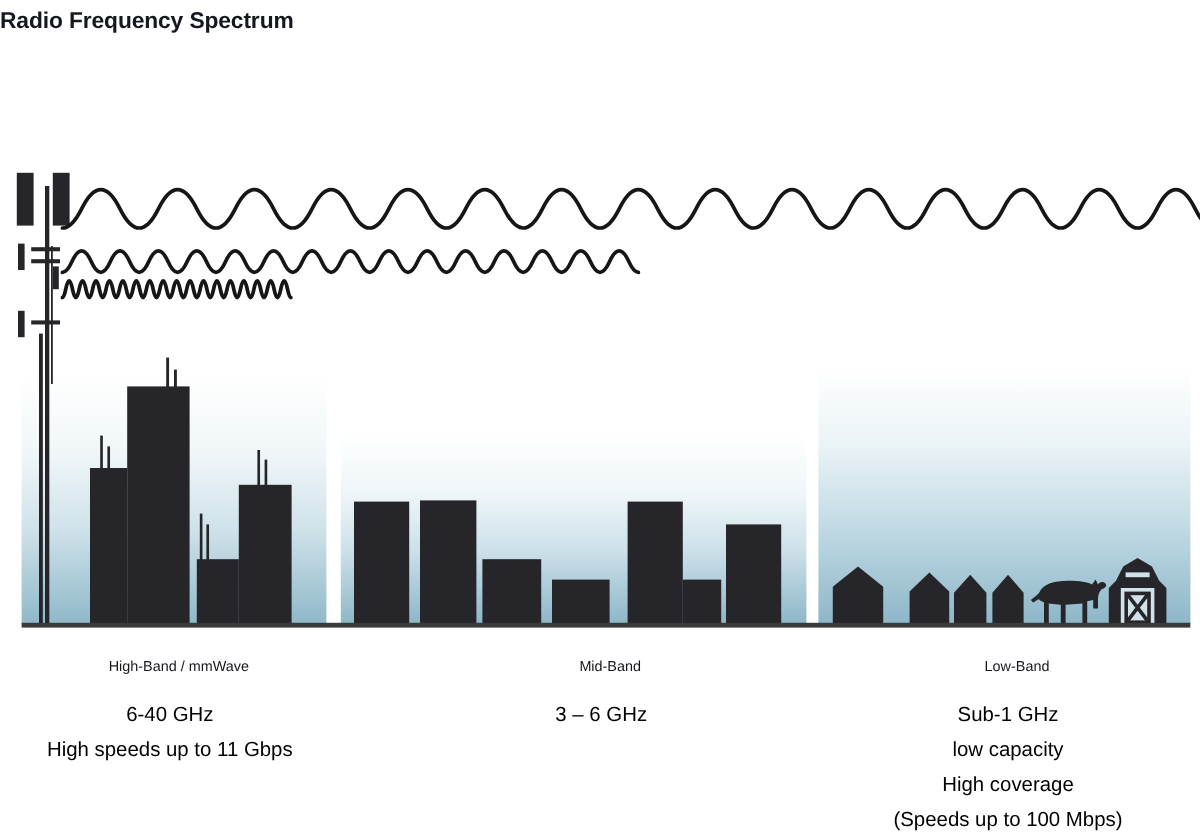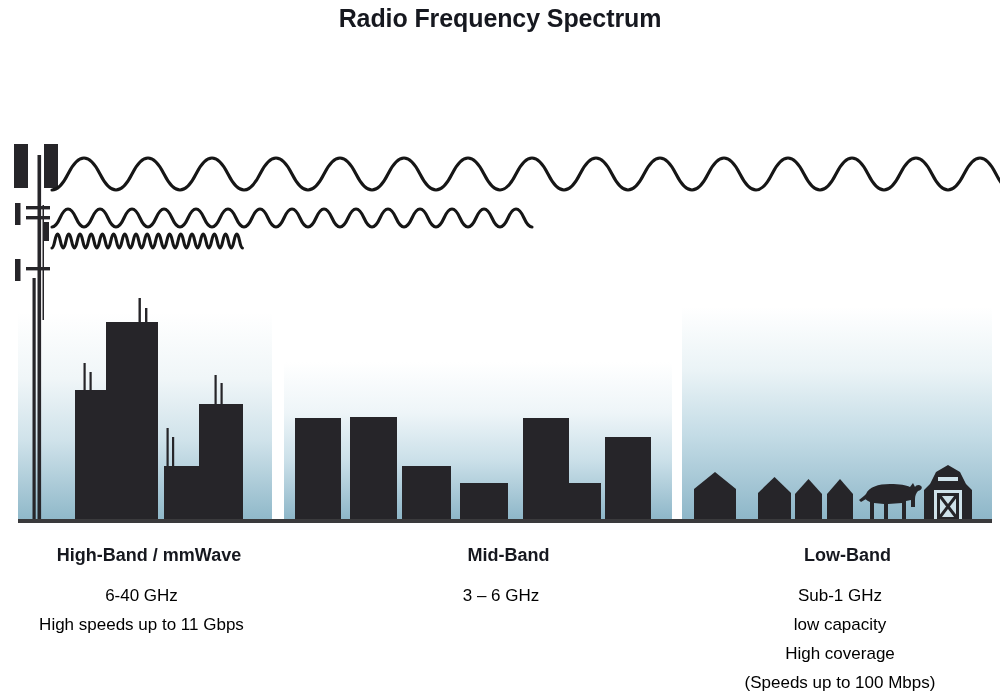--- a/index.html
+++ b/index.html
@@ -23,22 +23,22 @@
     width: 1000px;
     height: 700px;
   }
 
   
   .chart-title {
     position: absolute;
     left: 0;
     top: 2px;
     width: 1000px;
-    text-align: center;
-    font-size: 25px;
+    text-align: left;
+    font-size: 19px;
     font-weight: bold;
     letter-spacing: -0.1px;
     color: #16181f;
     line-height: 32px;
   }
 
   
   .scene {
     position: absolute;
     left: 0;
@@ -59,22 +59,22 @@
   .caption-col {
     position: absolute;
     top: 0;
     text-align: center;
   }
   .caption-col.high { left: 0px;   width: 283px; }
   .caption-col.mid  { left: 340px; width: 322px; }
   .caption-col.low  { left: 680px; width: 320px; }
 
   .band-name {
-    font-size: 18px;
-    font-weight: bold;
+    font-size: 12px;
+    font-weight: normal;
     color: #16181f;
     line-height: 22px;
     margin: 0 0 15px 15px;
     white-space: nowrap;
   }
   .band-detail {
     font-size: 17px;
     font-weight: normal;
     color: #000000;
     line-height: 29px;

